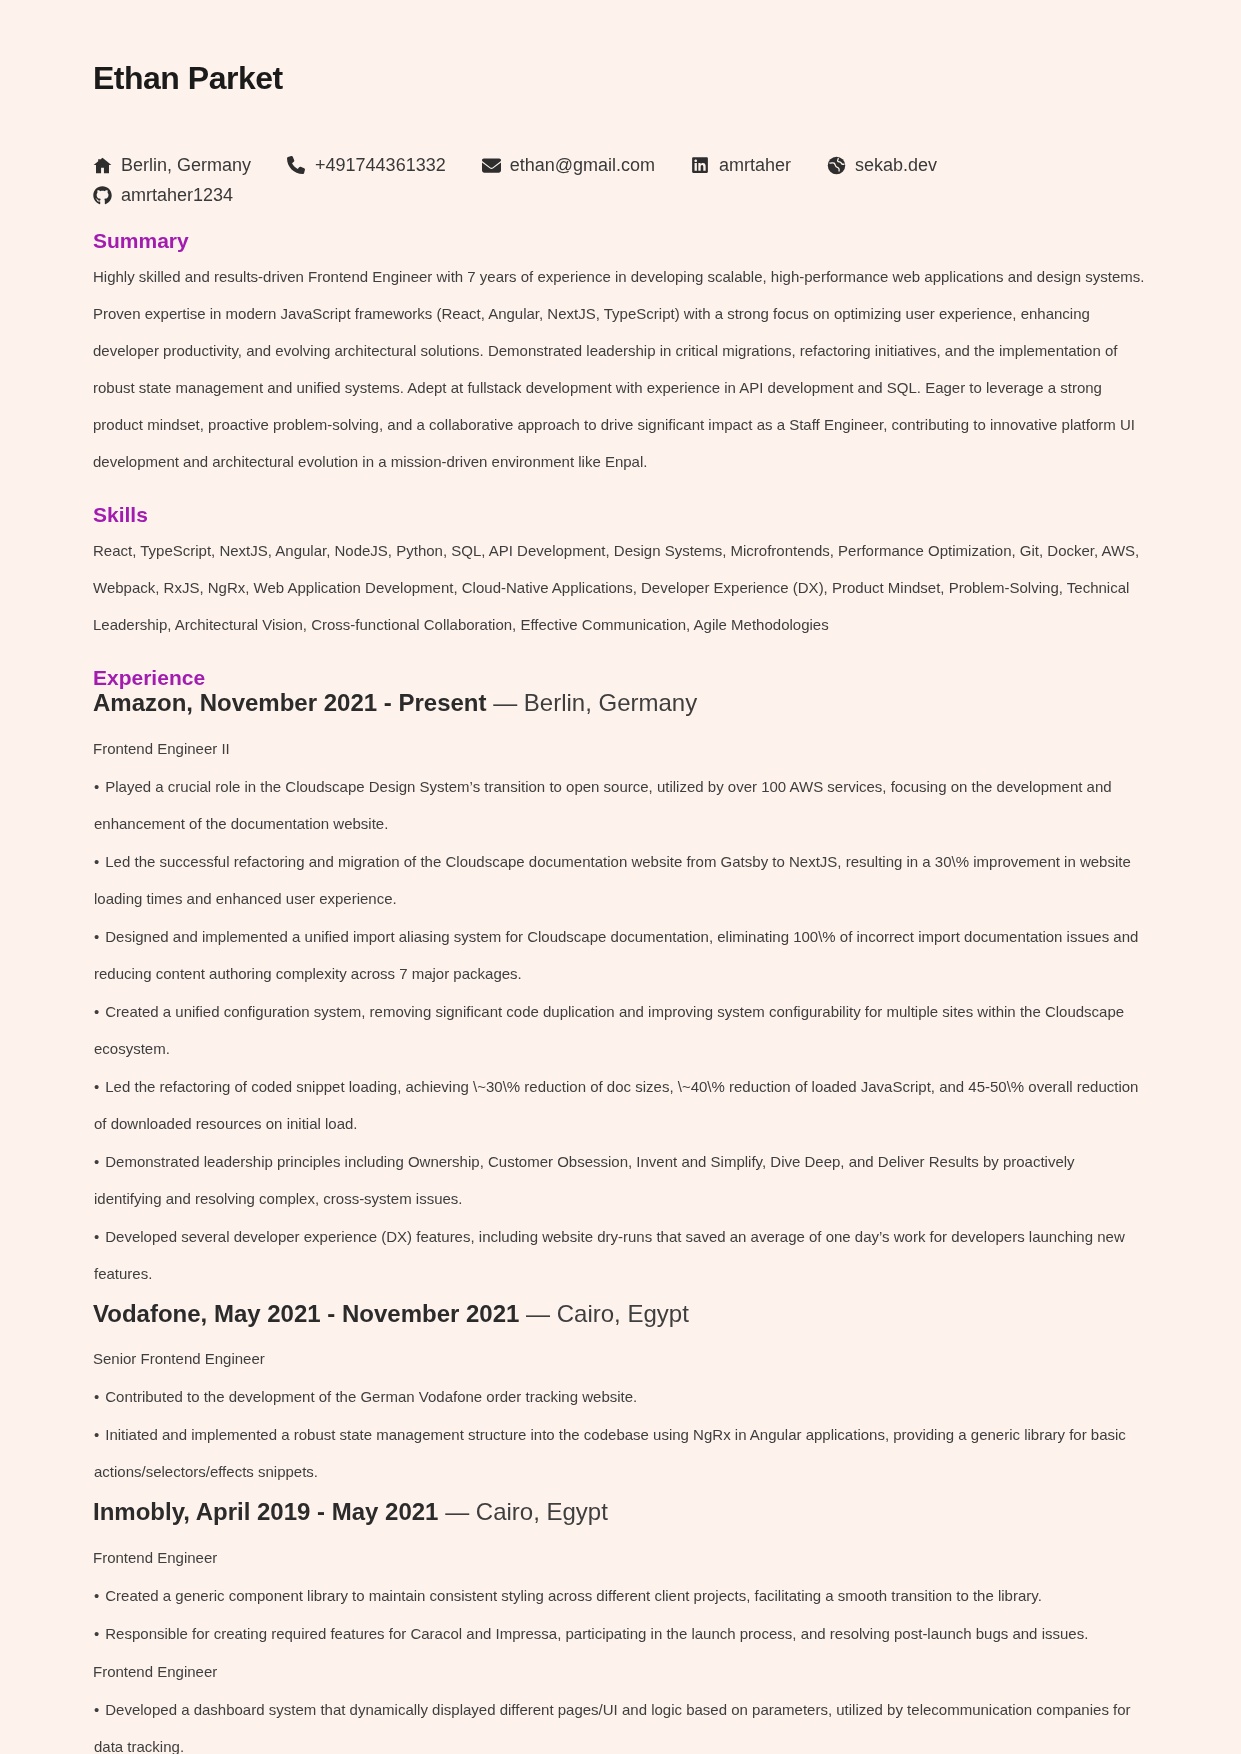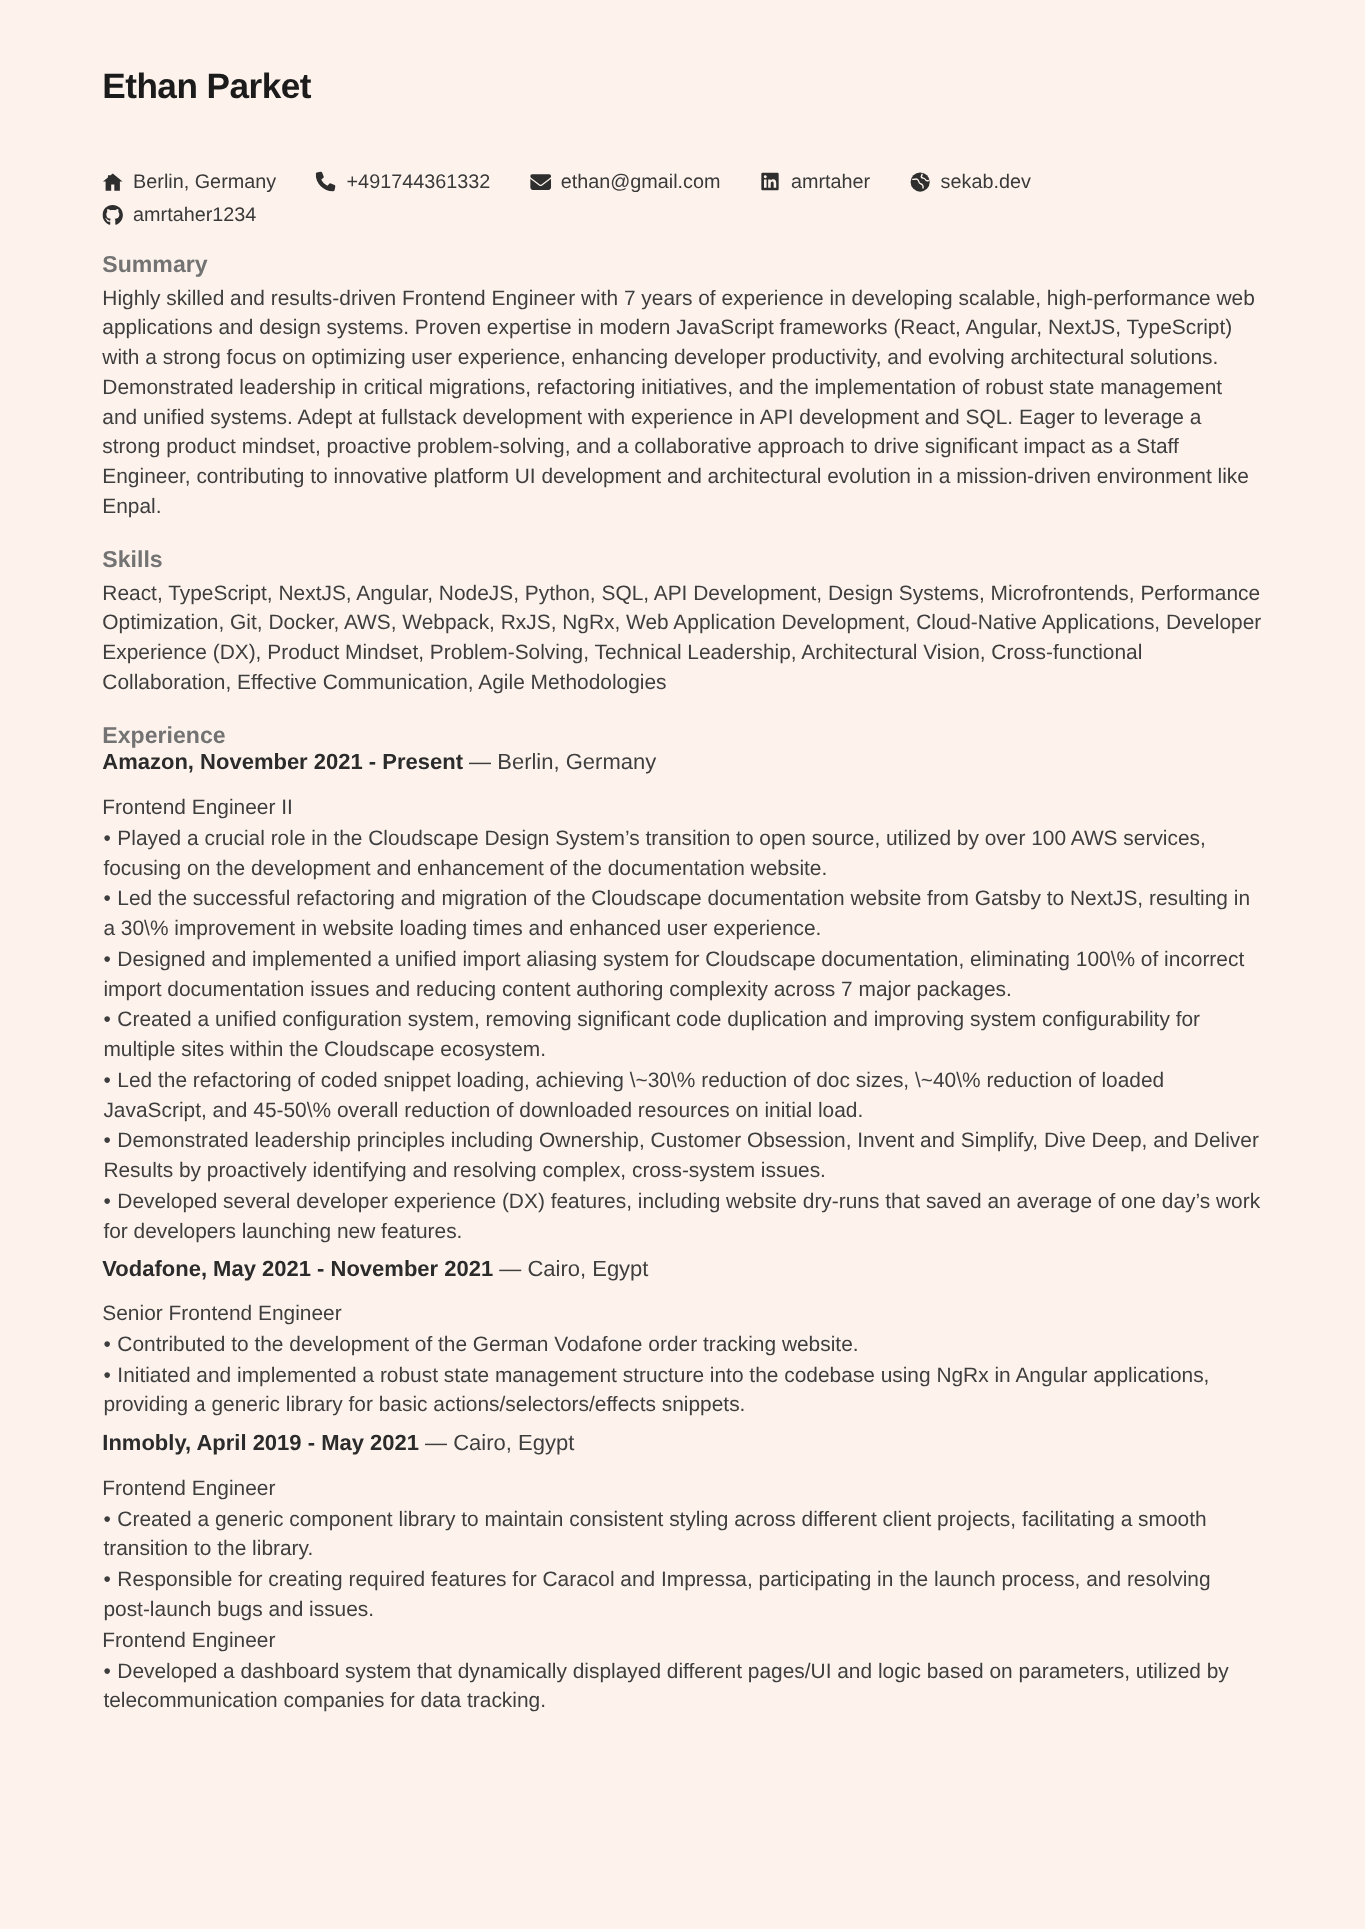--- a/index.html
+++ b/index.html
@@ -41,30 +41,30 @@
   .cicon {
     width: 19px;
     height: 19px;
     flex: 0 0 auto;
     color: #2f2e2e;
     display: inline-block;
   }
   .section-heading {
     font-size: 21px;
     font-weight: bold;
-    color: #737373;
+    color: #a21caf;
     margin: 23px 0 5px 0;
   }
   .body-text {
-    font-size: 19px;
-    line-height: 27px;
+    font-size: 15px;
+    line-height: 37px;
     margin: 0;
   }
   .job-header {
-    font-size: 20px;
+    font-size: 24px;
     line-height: 25.5px;
     margin: 9px 0 14px 0;
   }
   .job-header strong { color: #2c2b2b; }
   .job-header .dash, .job-header .loc { color: #3f3e3e; font-weight: normal; }
   .job-title { margin: 0; }
   .bullet { margin: 1px; }
   .bullet-marker { padding-right: 6px; }
   .experience-block { margin: 0; }
 </style>

